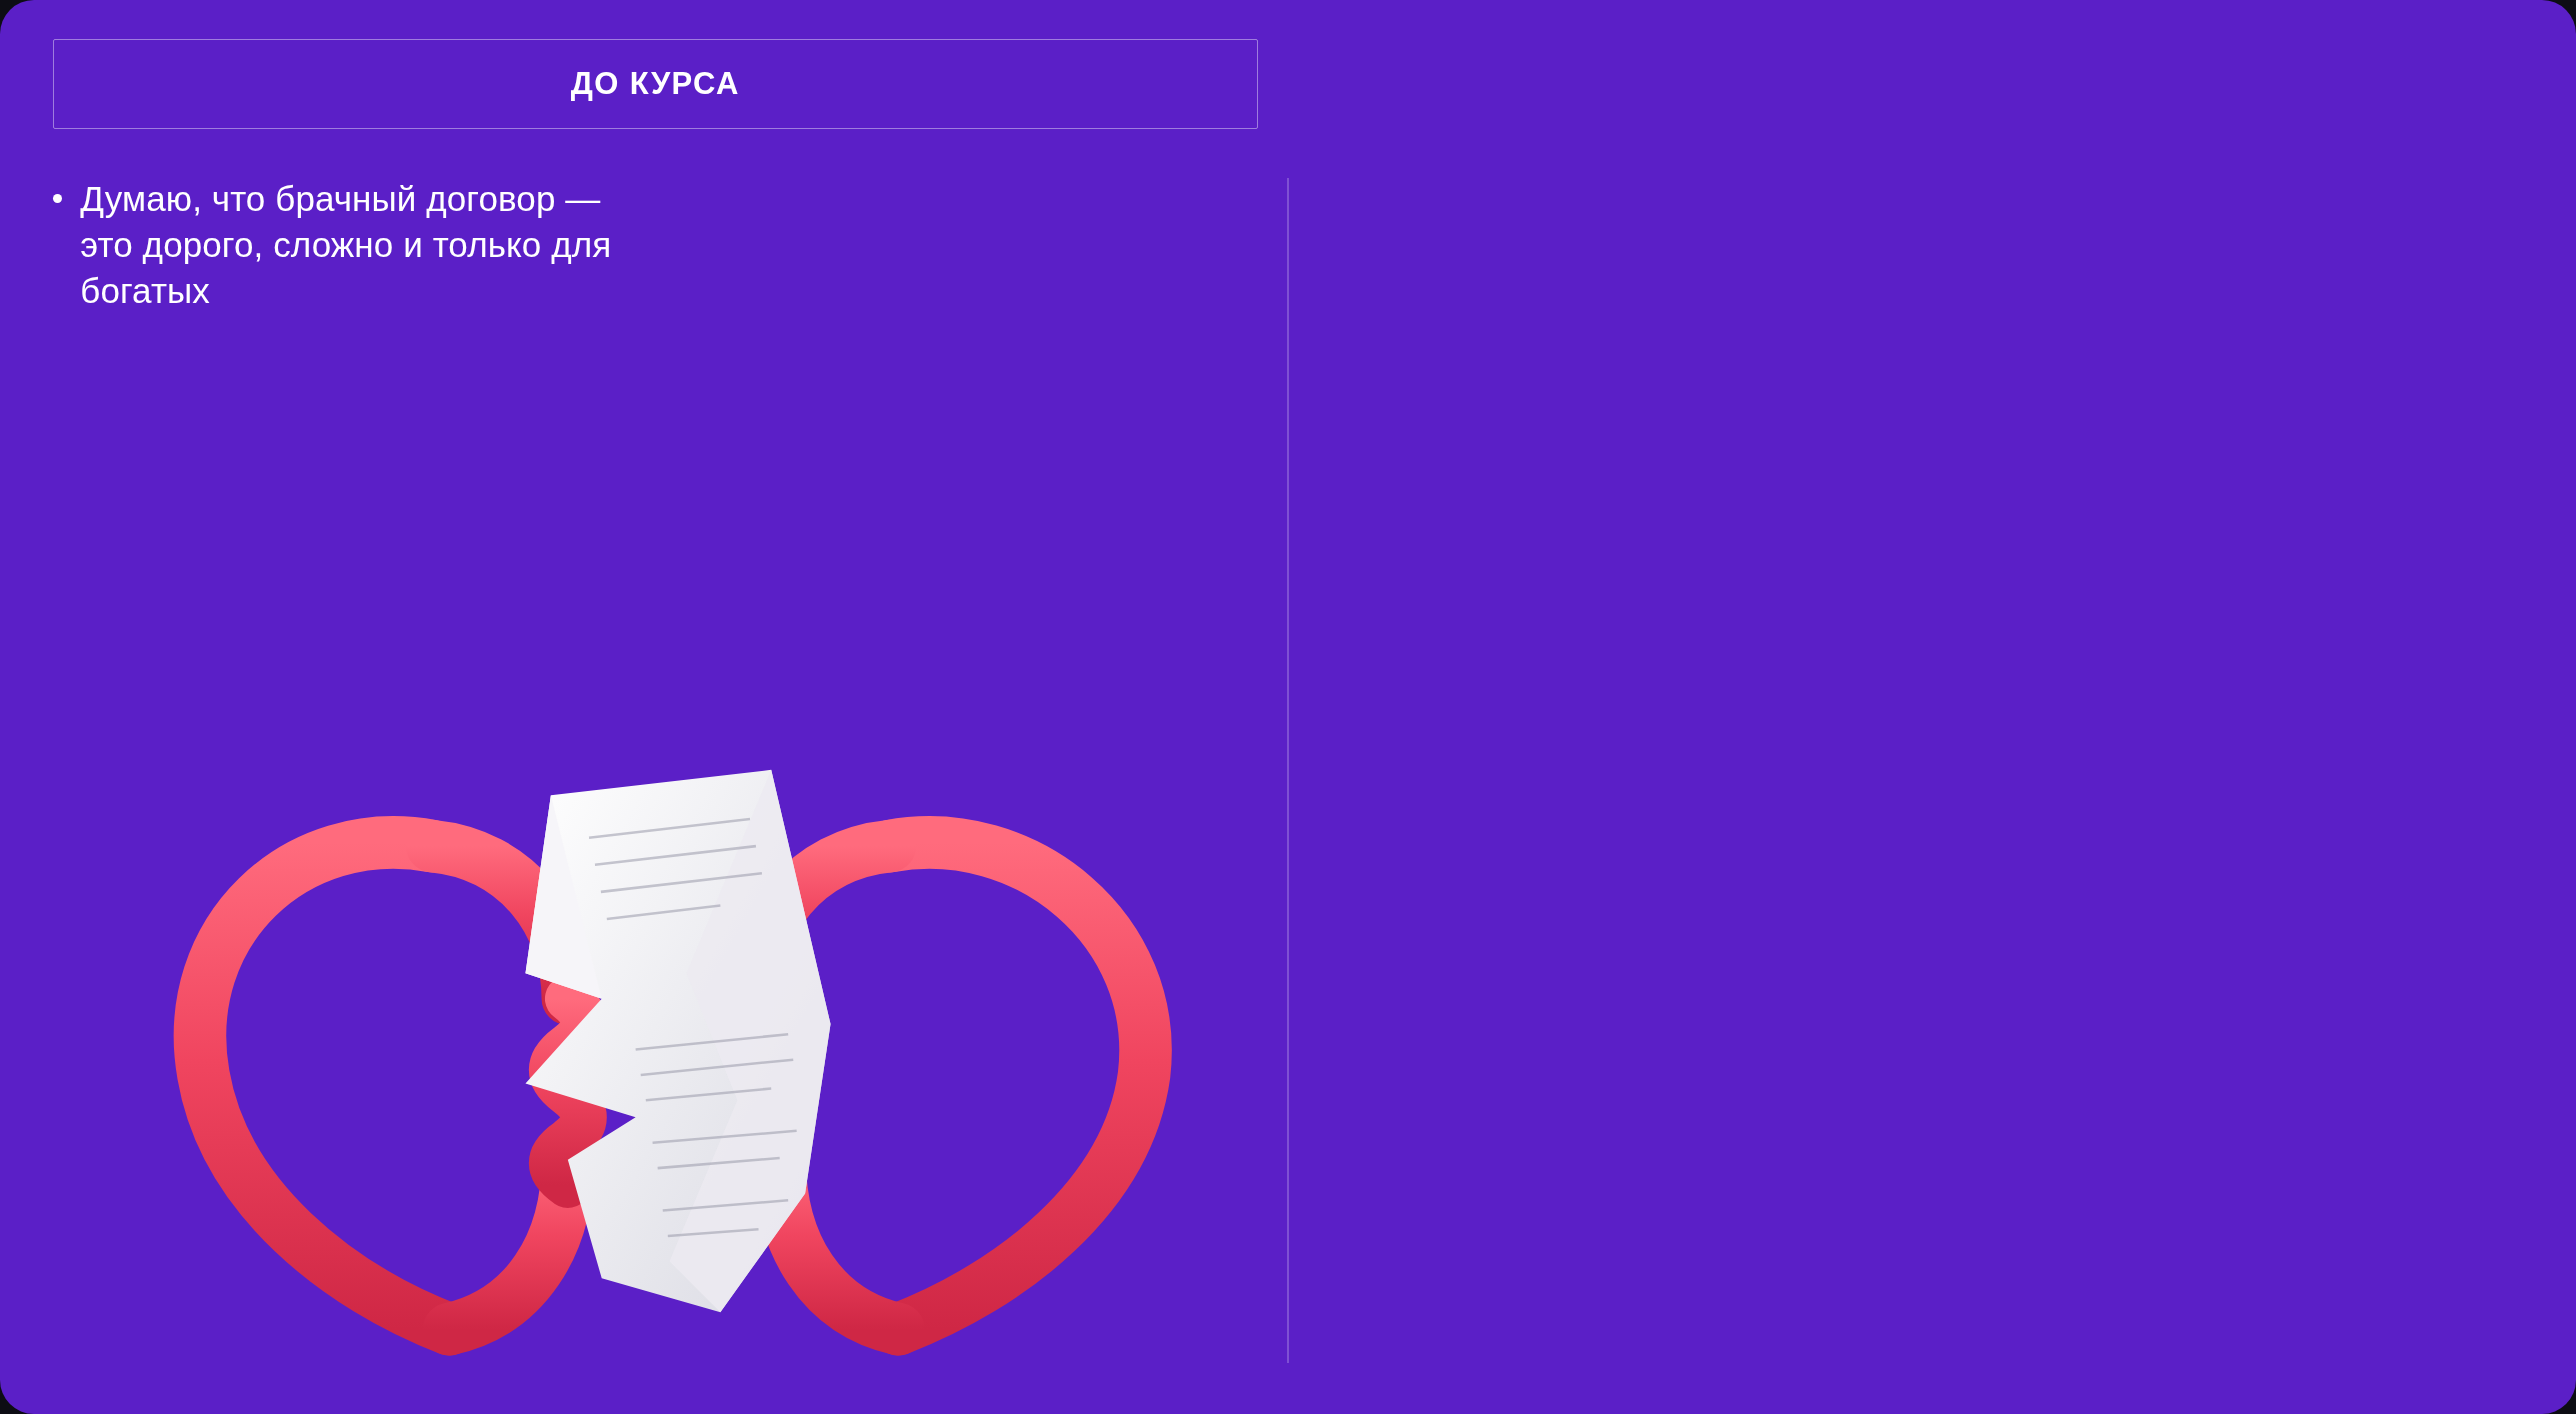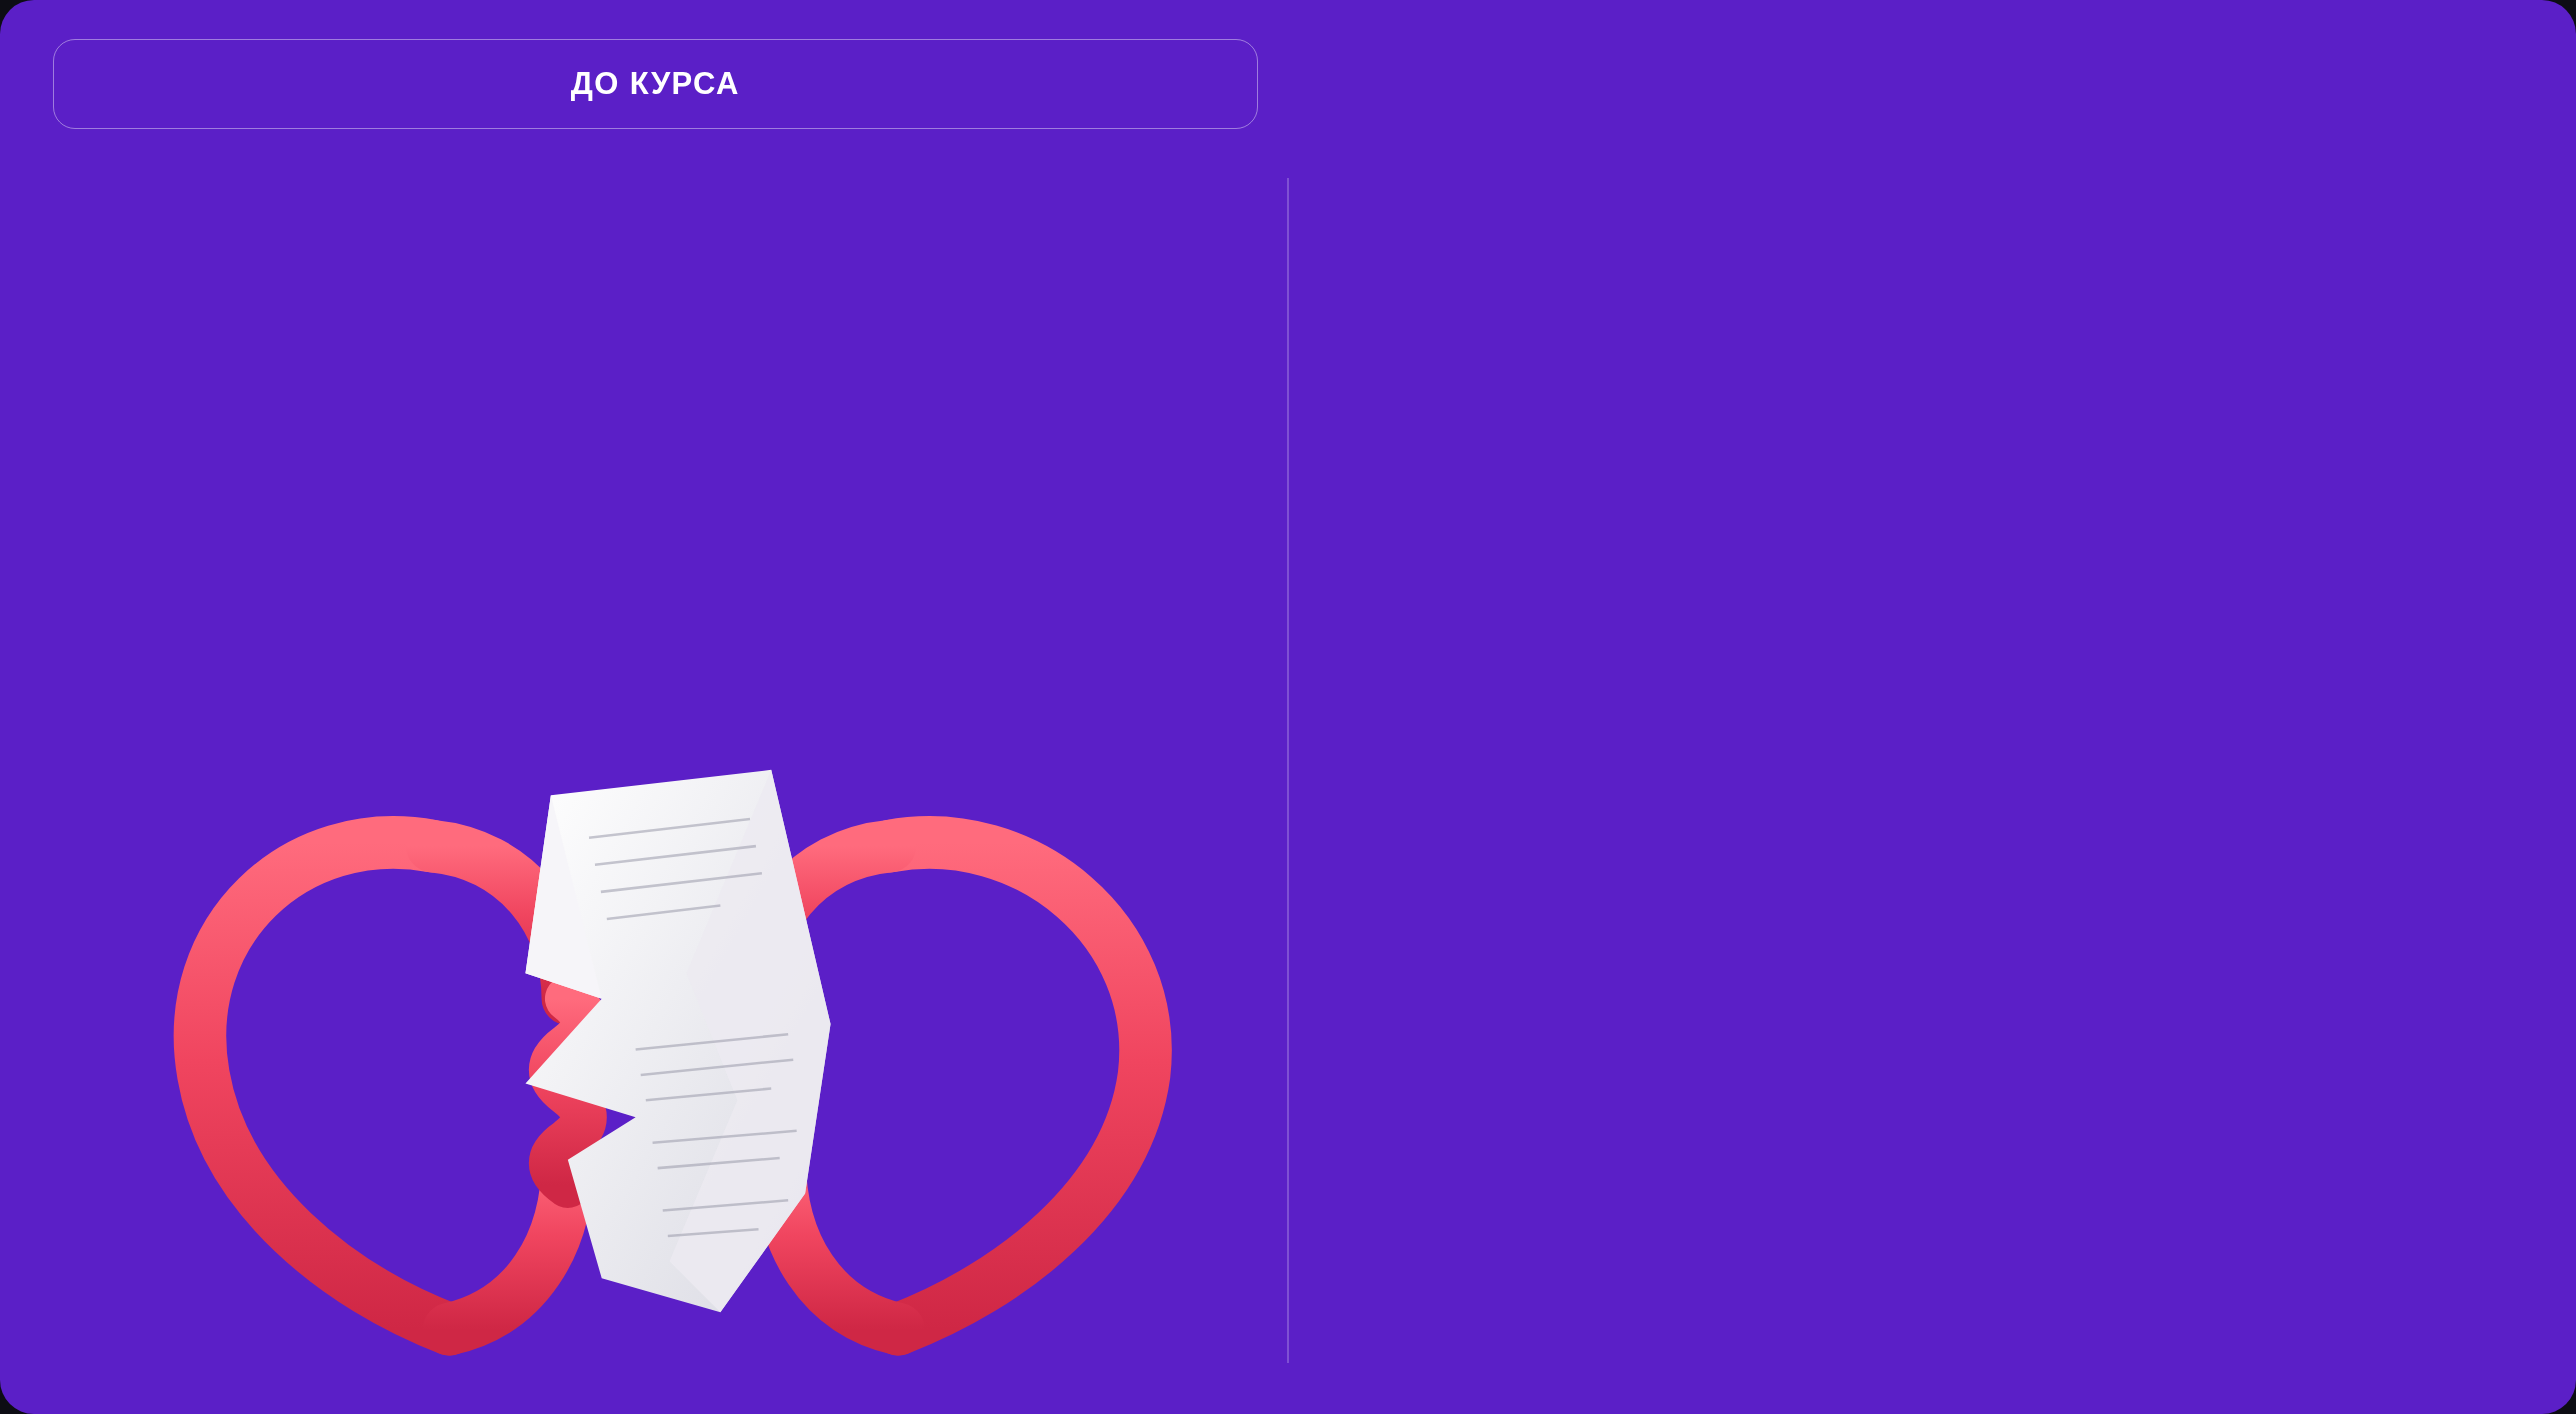--- a/index.html
+++ b/index.html
@@ -40,21 +40,21 @@
     top: 178px;
     bottom: 51px;
     width: 1.7px;
     margin-left: -0.8px;
     background: rgba(255,255,255,0.22);
     z-index: 3;
   }
 
   .pill {
     border: 1.7px solid rgba(255,255,255,0.42);
-    border-radius: 22px;
+    border-radius: 2px;
     height: 90px;
     display: flex;
     align-items: center;
     justify-content: center;
     box-sizing: border-box;
   }
   .pill-label {
     color: #ffffff;
     font-size: 31px;
     font-weight: bold;
@@ -113,20 +113,24 @@
 
 <div class="slide">
 
   <div class="column left">
     <div class="pill">
       <div class="pill-label">ДО КУРСА</div>
     </div>
 
     <div class="bullet-grid">
       <div class="bullet-col">
+        <div class="bullet">
+          <span class="dot"></span>
+          <span class="bullet-text">Думаю, что брачный договор — это дорого, сложно и только для богатых</span>
+        </div>
       </div>
     </div>
 
     <div class="art art-left">
       <svg viewBox="0 0 1300 780" xmlns="http://www.w3.org/2000/svg">
         <defs>
           <linearGradient id="redHeart" x1="0" y1="0" x2="0" y2="1">
             <stop offset="0%" stop-color="#ff6b7d"></stop>
             <stop offset="45%" stop-color="#f0455f"></stop>
             <stop offset="100%" stop-color="#cf2745"></stop>

